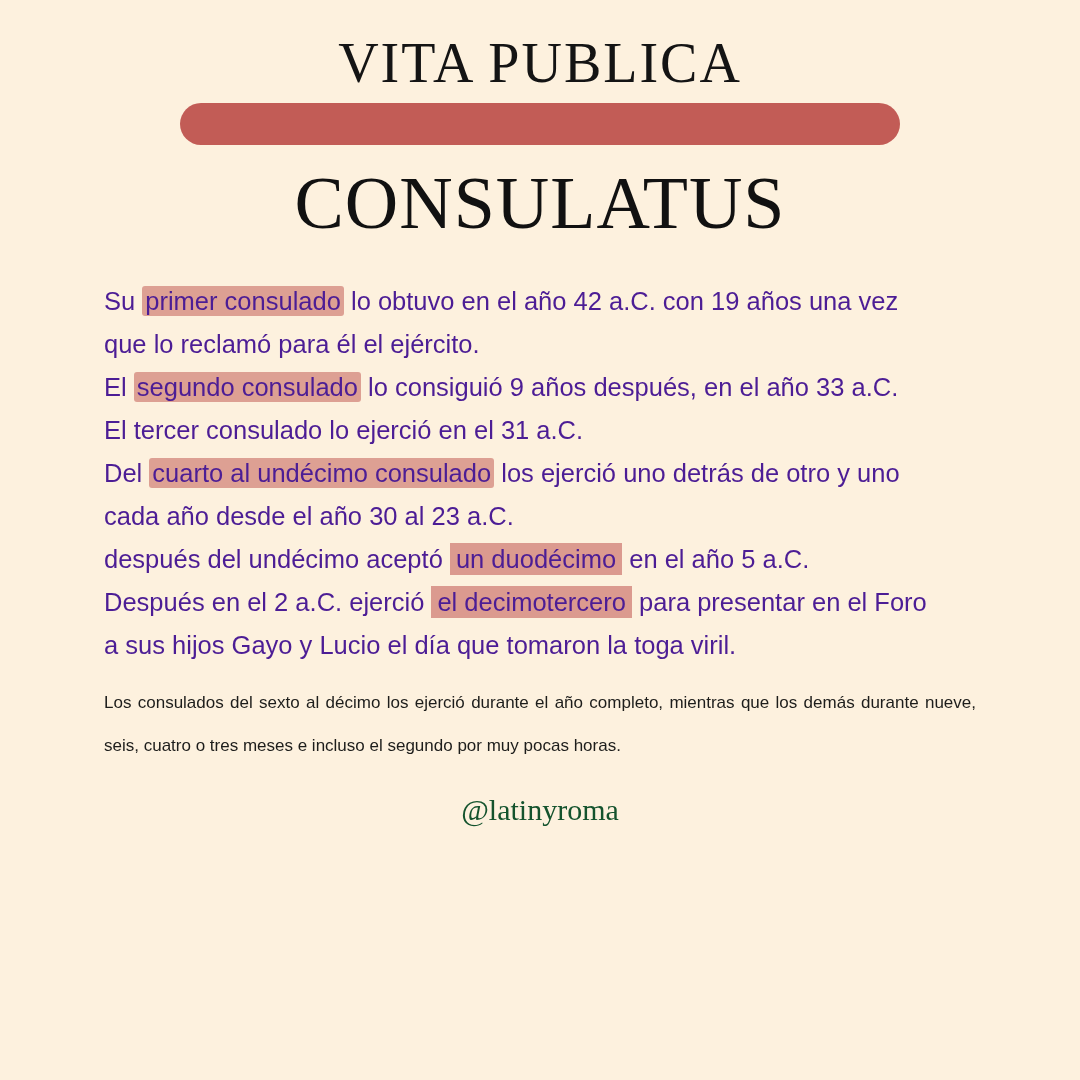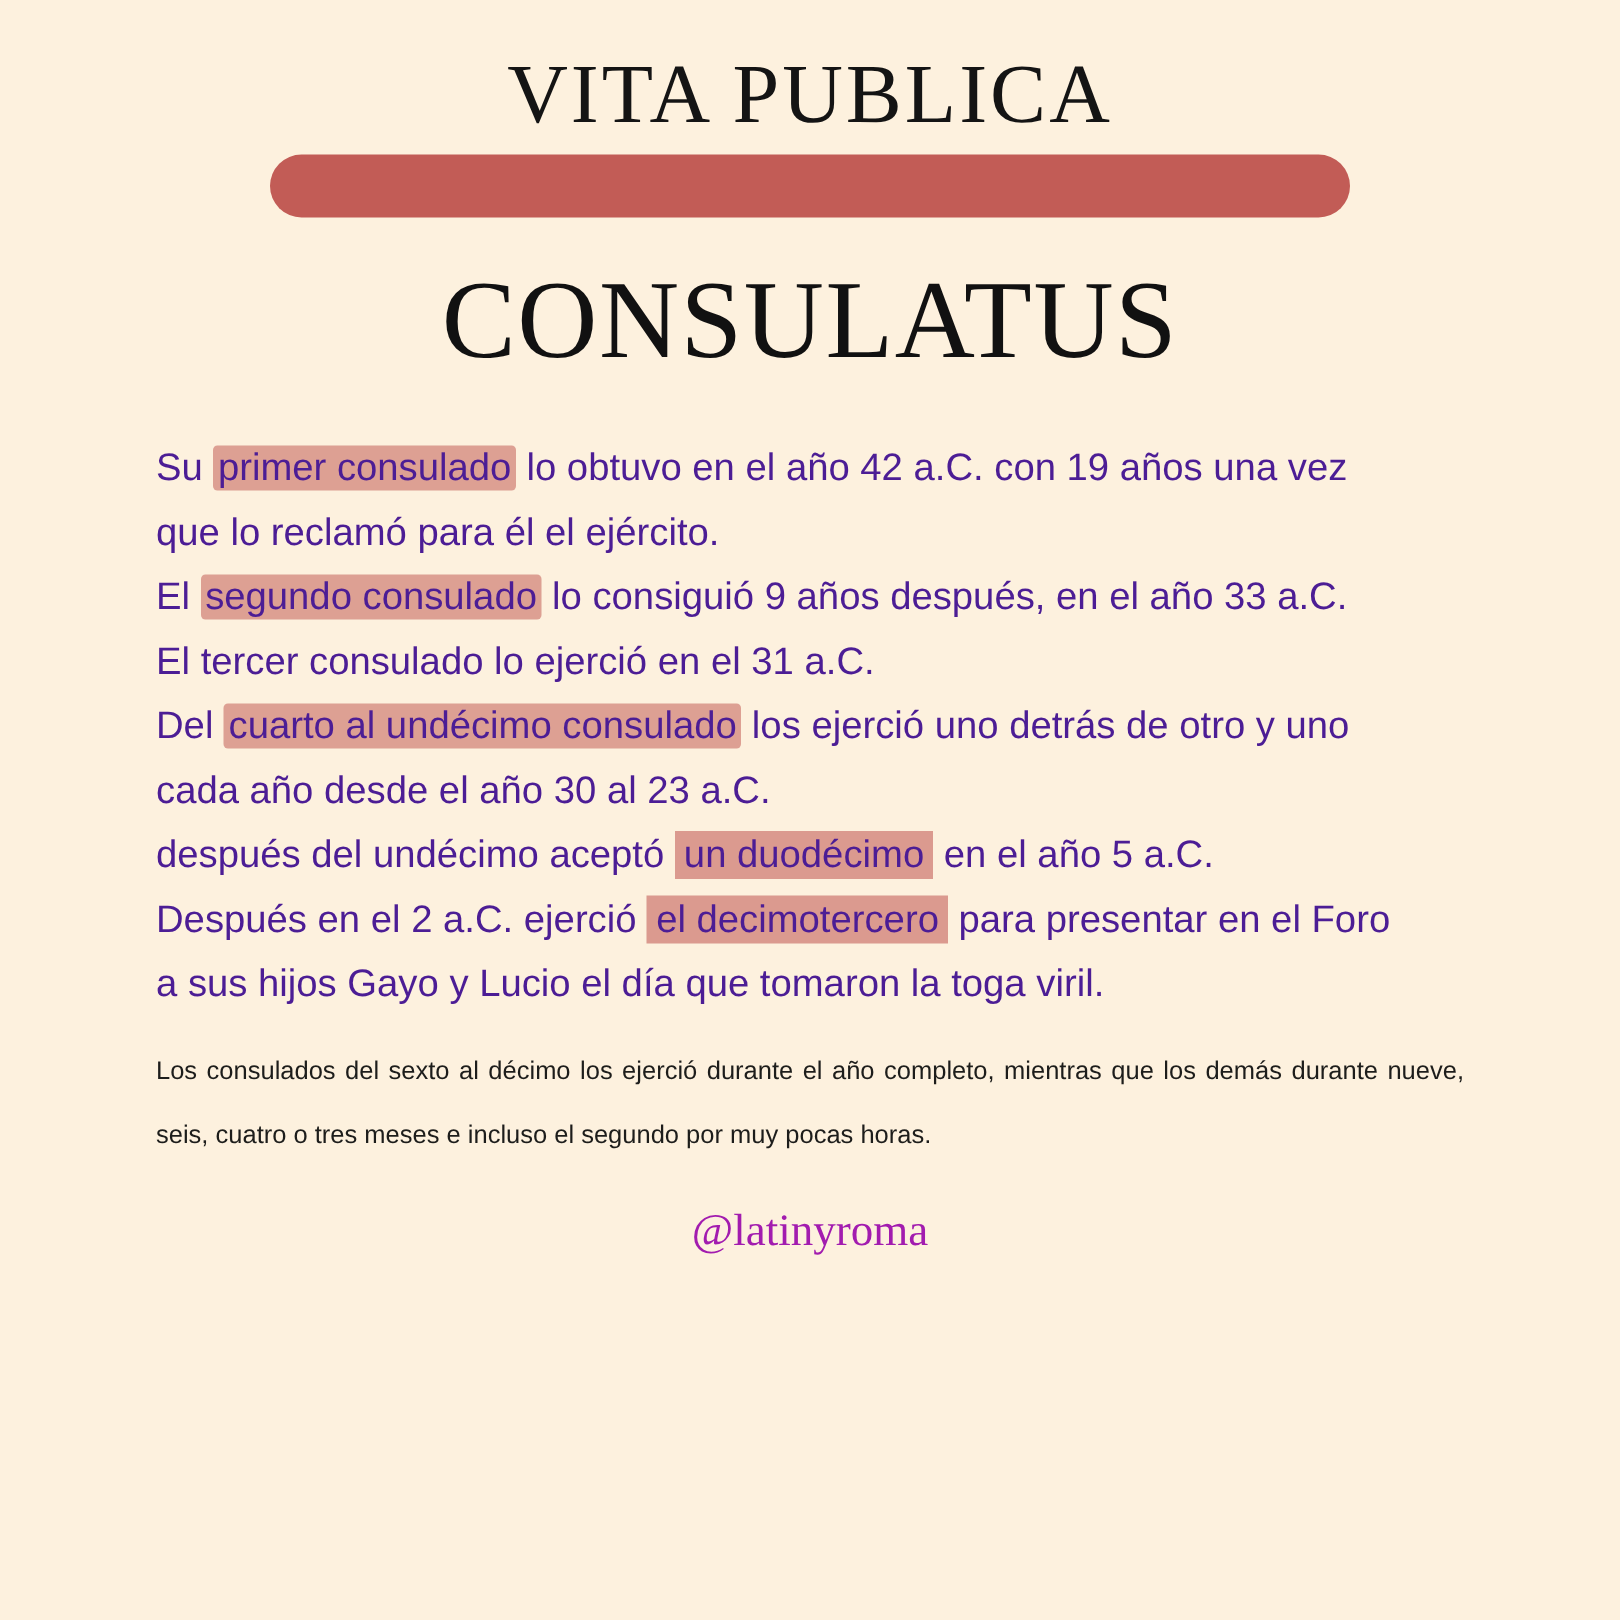--- a/index.html
+++ b/index.html
@@ -40,21 +40,21 @@
     width: 720px;
     height: 42px;
     background: #c25c56;
     border-radius: 22px;
   }
   .headline {
     font-family: "Liberation Serif", serif;
     font-size: 74px;
     letter-spacing: 1px;
     color: #111111;
-    margin-top: 27px;
+    margin-top: 16px;
     text-align: center;
   }
   .body {
     margin: 34px 104px 0 104px;
   }
   .para {
     font-size: 17px;
     line-height: 43px;
     color: #1d1d1b;
     text-align: justify;
@@ -84,21 +84,21 @@
   .handle {
     background: rgba(194, 92, 86, 0.58);
     border-radius: 0;
     padding: 2px 6px;
   }
   .credit {
     margin-top: 26px;
     text-align: center;
     font-family: "Liberation Serif", serif;
     font-size: 30px;
-    color: #a21caf;
+    color: #14532d;
   }
   .spacer-block {
     height: 14px;
   }
 </style>
 </head>
 <body>
 
 <div class="page">
 

